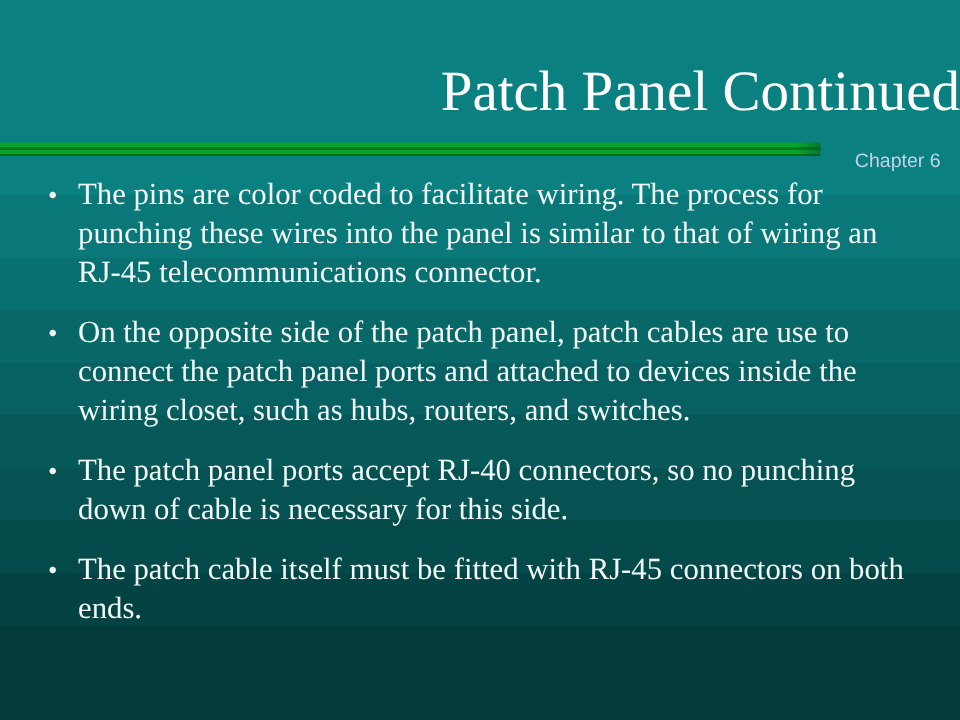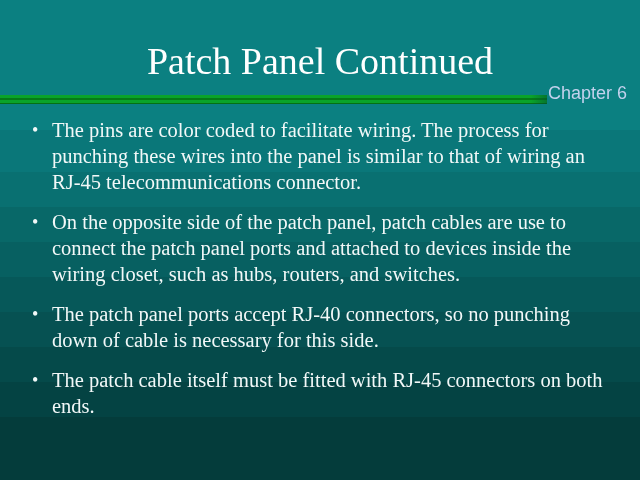--- a/index.html
+++ b/index.html
@@ -30,21 +30,21 @@
       #043c3b 417px, #043c3b 480px
     );
   }
 
   .title {
     position: absolute;
     top: 38px;
     left: 0;
     width: 640px;
     margin: 0;
-    text-align: center;
+    text-align: right;
     font-family: "Liberation Serif", serif;
     font-weight: normal;
     font-size: 38px;
     line-height: 46px;
     color: #ffffff;
   }
 
   .accent-bar {
     position: absolute;
     top: 95px;
@@ -65,24 +65,24 @@
     position: absolute;
     right: 0;
     top: 0;
     width: 16px;
     height: 100%;
     background: linear-gradient(to right, rgba(4,80,50,0), rgba(4,80,50,0.55));
   }
 
   .chapter {
     position: absolute;
-    top: 86px;
+    top: 99px;
     right: 13px;
     font-family: "Liberation Sans", sans-serif;
-    font-size: 18px;
+    font-size: 13px;
     line-height: 15px;
     color: #c3d1ed;
     margin-left: 25px;
   }
 
   .bullets {
     position: absolute;
     top: 117px;
     left: 32px;
     width: 582px;

